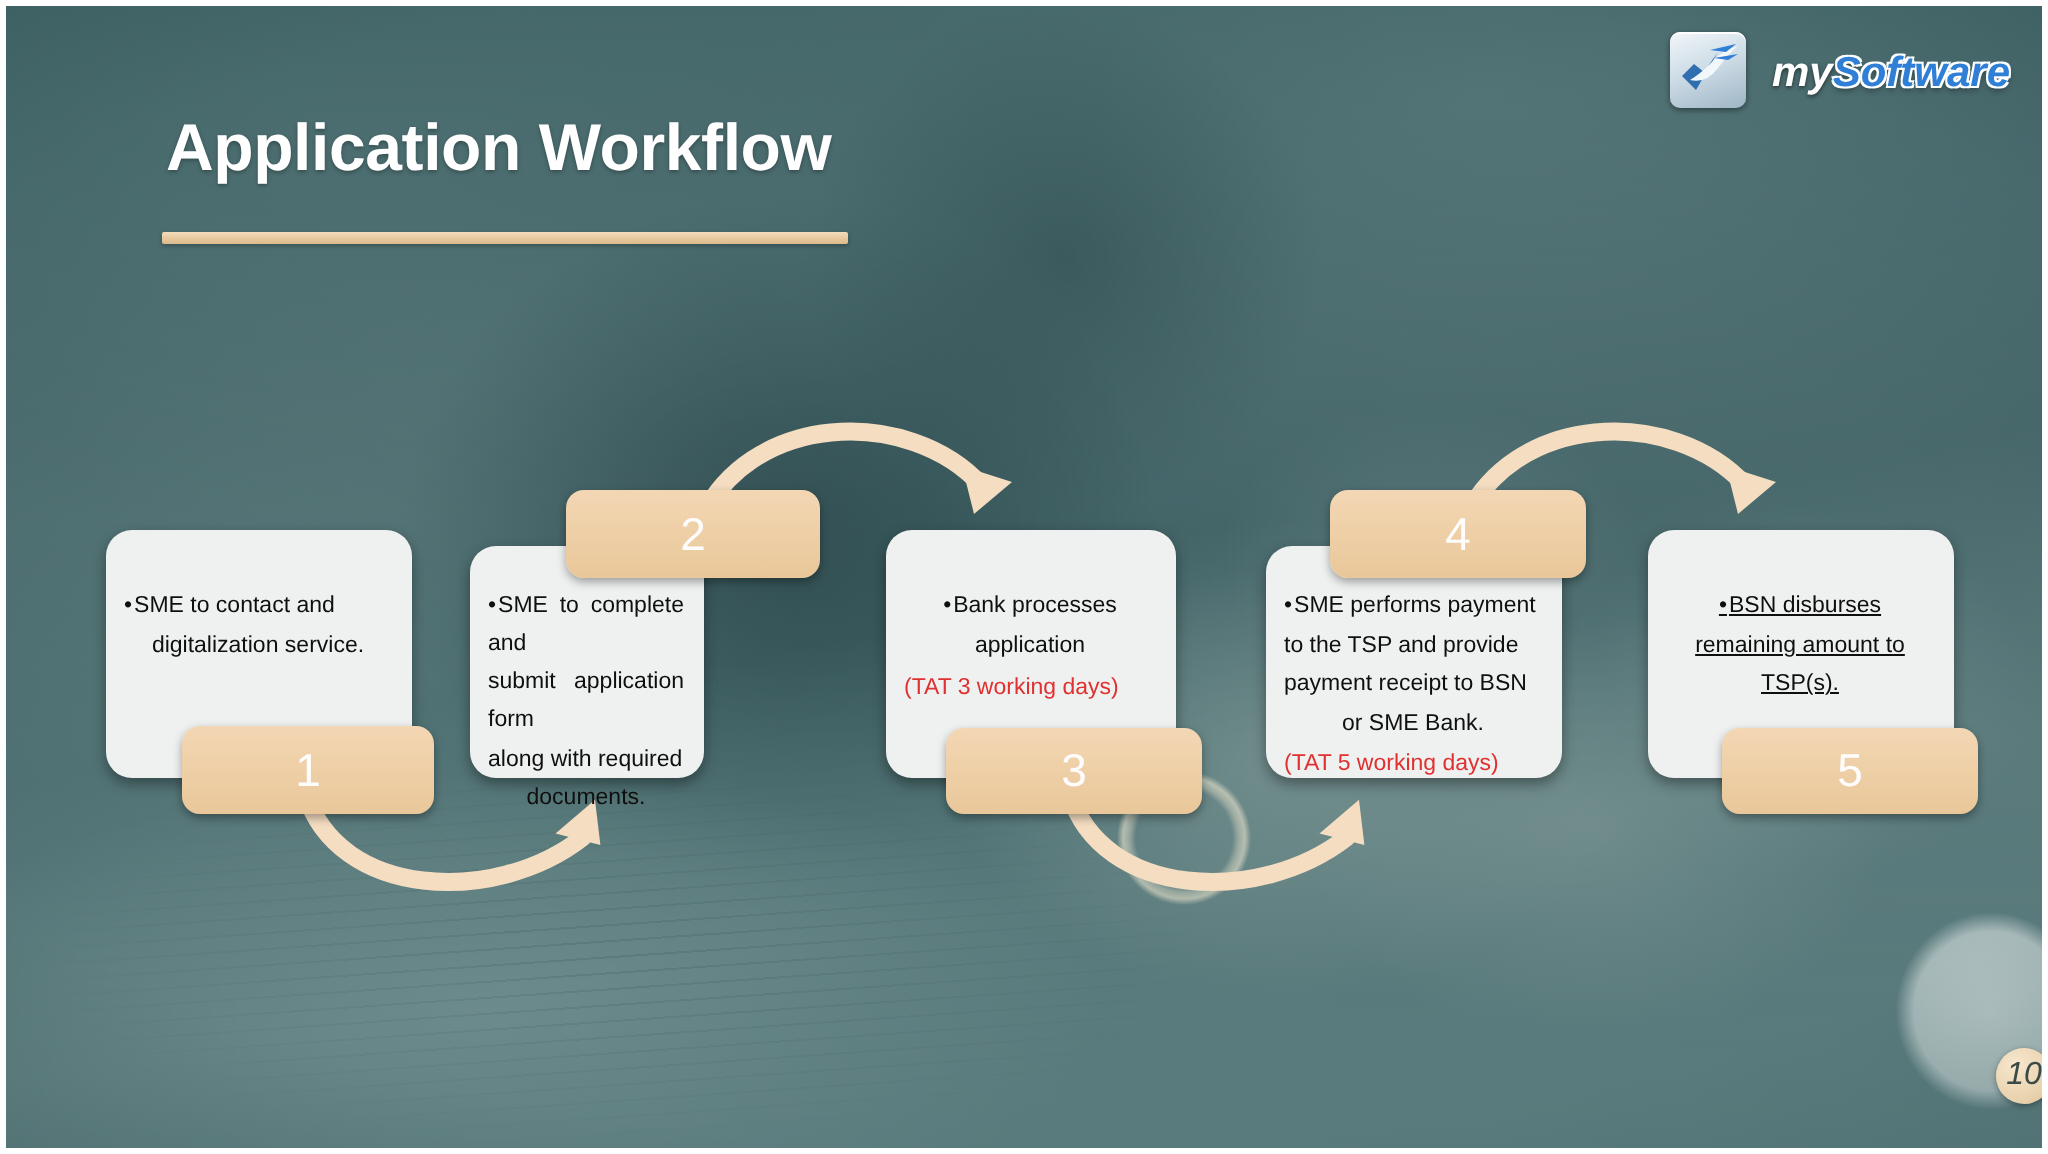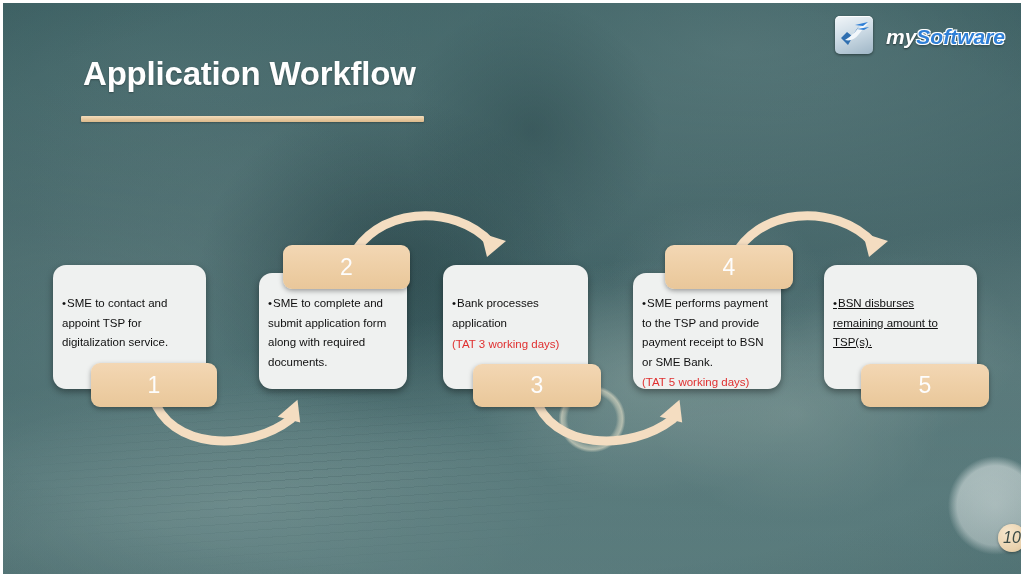--- a/index.html
+++ b/index.html
@@ -138,21 +138,21 @@
     position:absolute;
     background:#eff1f0;
     border-radius:13px;
     box-shadow:0 3px 7px rgba(0,0,0,.38);
   }
   .card-body{
     position:absolute;left:8px;right:9px;
     font-size:11.5px;line-height:1.62;color:#0f0f0f;
   }
   .card-body p{margin:1px;text-align:justify;text-justify:inter-word;}
-  .card-body p.last{text-align:left;}
+  .card-body p.last{text-align:center;}
   .bullet::before{content:"\2022";margin-right:1px;}
   .tat{
     color:#e03030;text-align:center;margin:0;
     padding-top:2px;
   }
   .tat.tight{padding-top:0;}
 
   .numtab{
     position:absolute;
     background:linear-gradient(180deg,#f3d7b4 0%,#eecfa6 50%,#e9c79a 100%);
@@ -226,27 +226,26 @@
     <div class="arrow" style="left:722px;top:198px;">
       <svg width="180" height="70" viewBox="0 0 180 70">
         <path d="M6 62 C 30 4, 112 2, 148 42" stroke="#f4ddc1" fill="none" stroke-width="9" stroke-linecap="round"></path>
         <path d="M138 32 L163 40 L144 56 Z" fill="#f4ddc1"></path>
       </svg>
     </div>
 
     <div class="card" style="left:50px;top:262px;width:153px;height:124px;">
       <div class="card-body" style="top:28px;">
         <p class="bullet">SME to contact and</p>
-        <p>appoint TSP for</p>
         <p class="last">digitalization service.</p>
       </div>
     </div>
     <div class="numtab" style="left:88px;top:360px;width:126px;height:44px;">1</div>
 
-    <div class="card" style="left:256px;top:270px;width:148px;height:116px;">
+    <div class="card" style="left:232px;top:270px;width:117px;height:116px;">
       <div class="card-body" style="top:20px;">
         <p class="bullet">SME to complete and</p>
         <p>submit application form</p>
         <p>along with required</p>
         <p class="last">documents.</p>
       </div>
     </div>
     <div class="numtab" style="left:280px;top:242px;width:127px;height:44px;">2</div>
 
     <div class="card" style="left:440px;top:262px;width:145px;height:124px;">

